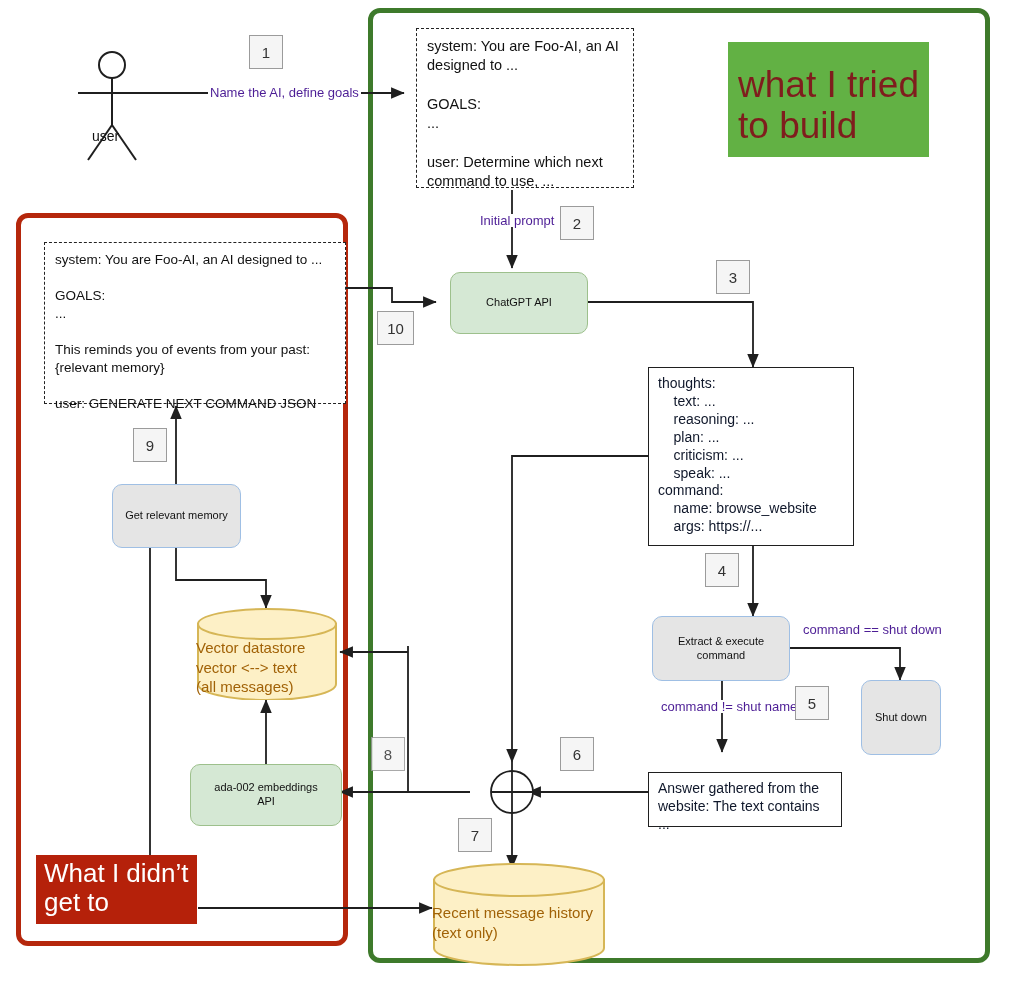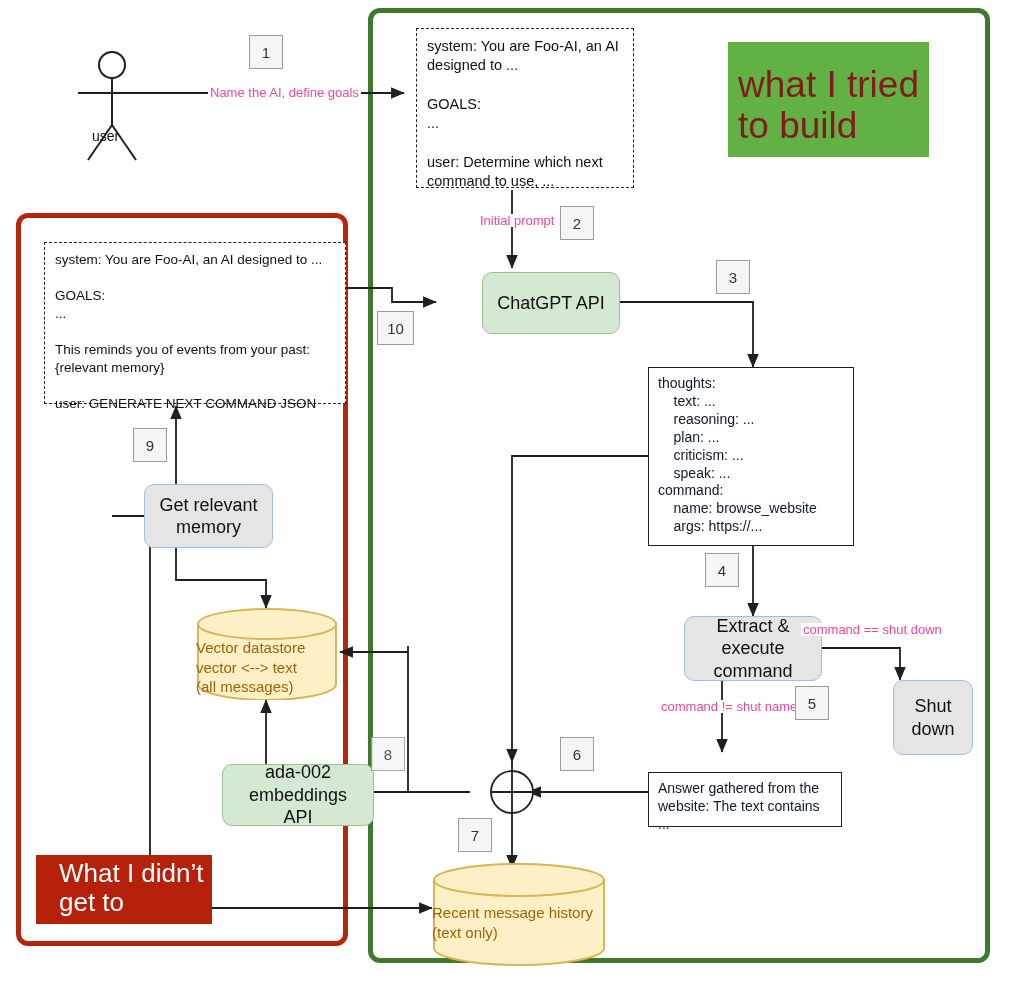--- a/index.html
+++ b/index.html
@@ -4,50 +4,50 @@
 <style>
   html,body{margin:0;padding:0;background:#ffffff;}
   body{font-family:"Liberation Sans","DejaVu Sans",sans-serif;}
   #stage{position:relative;width:1024px;height:995px;overflow:hidden;background:#fff;}
   #svg-layer{position:absolute;left:0;top:0;width:1024px;height:995px;}
 
   .node{position:absolute;box-sizing:border-box;}
 
   
   .rbox{border-radius:10px;display:flex;align-items:center;justify-content:center;
-        text-align:center;line-height:1.25;font-size:18px;color:#111;margin-left:32px;}
+        text-align:center;line-height:1.25;font-size:11px;color:#111;}
   .rbox.green{background:#d5e8d4;border:1px solid #9dc08c;}
   .rbox.blue{background:#e5e5e5;border:1px solid #9fbfe4;}
 
   
   .plainbox{background:#ffffff;border:1.6px solid #1f1f1f;}
   .plainbox .txt{padding:7px 9px;font-size:14px;line-height:1.28;color:#0f172a;white-space:pre-wrap;}
 
   
   .dashbox{background:#ffffff;border:1.8px dashed #222;}
   .dashbox .txt{padding:8px 10px;font-size:14.5px;line-height:1.33;color:#111;white-space:pre-wrap;}
 
   
   .badge{background:#f5f5f5;border:1.4px solid #9b9b9b;display:flex;align-items:center;
          justify-content:center;font-size:15px;color:#333;}
 
   
-  .elabel{position:absolute;font-size:13px;color:#ec4899;background:#fff;
+  .elabel{position:absolute;font-size:13px;color:#4c1d95;background:#fff;
           padding:0 2px;white-space:nowrap;line-height:1;}
 
   
   .frame{position:absolute;box-sizing:border-box;border-radius:12px;background:transparent;}
   .frame.green{border:5px solid #3e7a2b;}
   .frame.red{border:5px solid #b5270c;}
 
   
   .callout{position:absolute;display:flex;align-items:flex-start;}
   .callout .inner{line-height:1.12;}
   .callout.green .inner{background:#62b144;color:#7f1d1d;font-size:37px;padding:22px 10px 10px 10px;}
-  .callout.red .inner{background:#b5210a;color:#fff;font-size:26px;padding:4px 8px 7px 23px;}
+  .callout.red .inner{background:#b5210a;color:#fff;font-size:26px;padding:4px 8px 7px 8px;}
 
   
   .actor-label{position:absolute;font-size:14px;color:#111;}
 
   .cyl-label{position:absolute;text-align:left;font-size:15px;color:#a16207;line-height:1.3;}
 </style>
 </head>
 <body>
 
 <div id="stage">

